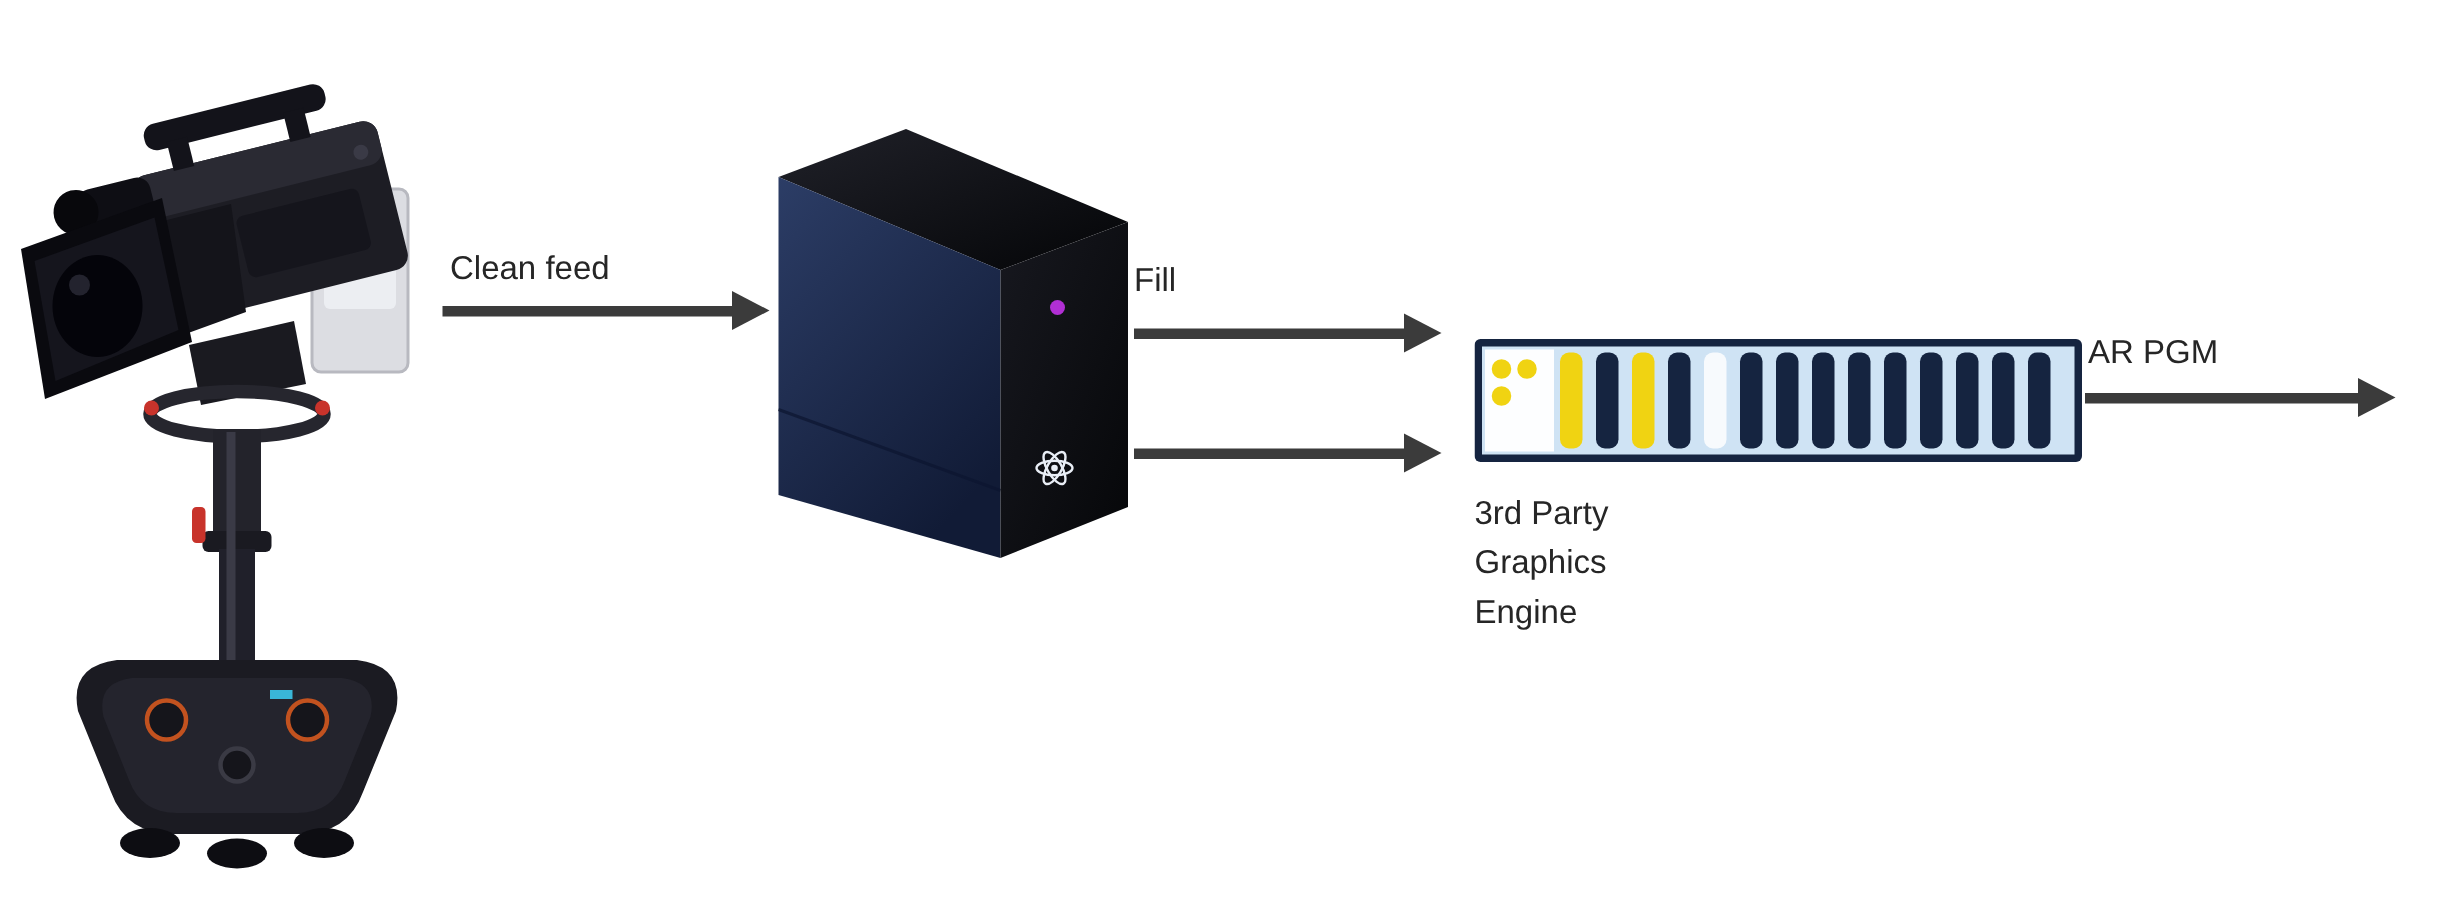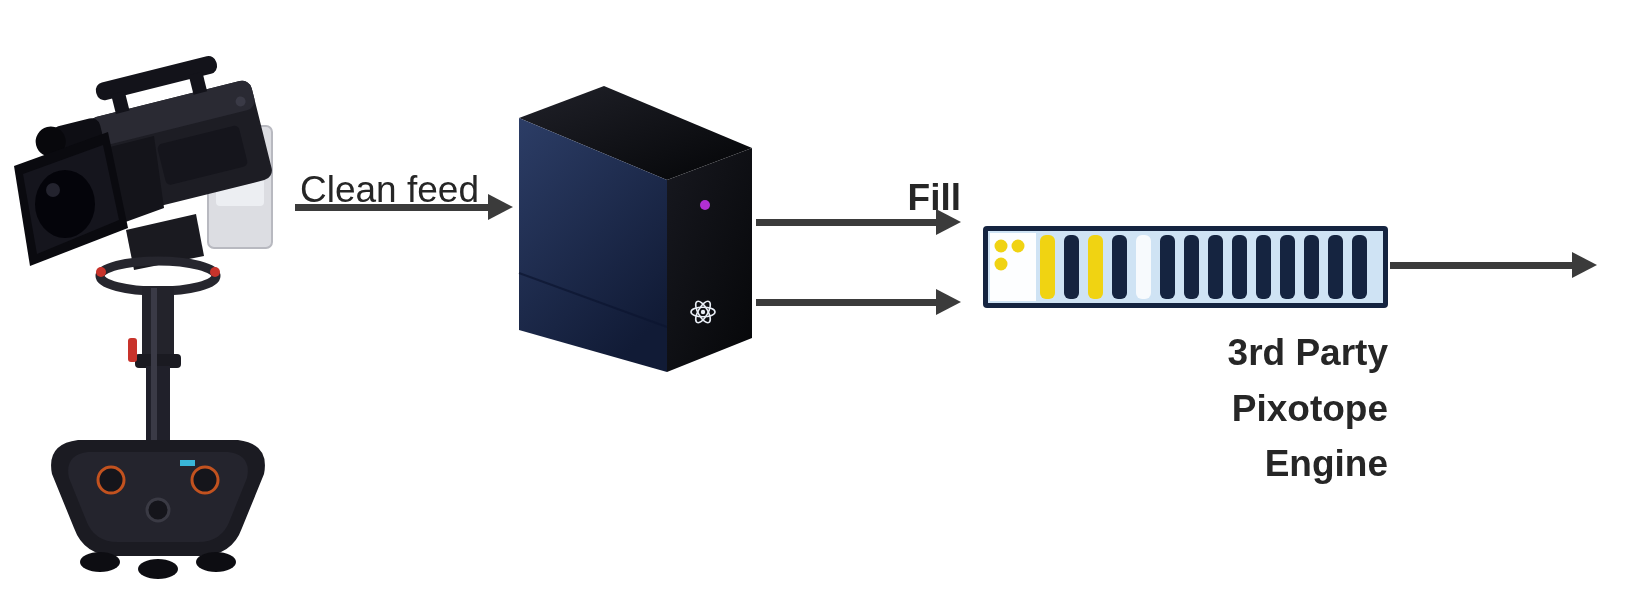--- a/index.html
+++ b/index.html
@@ -8,25 +8,25 @@
     width: 1640px;
     height: 609px;
     background: var(--background, #ffffff);
     font-family: "Liberation Sans", sans-serif;
     overflow: hidden;
   }
   .abs { position: absolute; }
   .label {
     position: absolute;
     color: var(--text, #262626);
-    font-size: 37px;
+    font-size: 22px;
     white-space: pre-line;
     line-height: 1.5;
   }
-  .label.center { text-align: right; font-weight: bold; }
+  .label.center { text-align: left; }
   .arrow {
     position: absolute;
     display: flex;
     align-items: center;
   }
   .arrow .shaft { height: 7px; background: var(--arrow, #3b3b3b); flex: 1; }
   .arrow .head {
     width: 0; height: 0;
     border-top: 13px solid transparent;
     border-bottom: 13px solid transparent;
@@ -169,21 +169,22 @@
     <rect class="slat-dark" x="225" y="9" width="15" height="64" rx="6"></rect>
     <rect class="slat-dark" x="249" y="9" width="15" height="64" rx="6"></rect>
     <rect class="slat-dark" x="273" y="9" width="15" height="64" rx="6"></rect>
     <rect class="slat-dark" x="297" y="9" width="15" height="64" rx="6"></rect>
     <rect class="slat-dark" x="321" y="9" width="15" height="64" rx="6"></rect>
     <rect class="slat-dark" x="345" y="9" width="15" height="64" rx="6"></rect>
     <rect class="slat-dark" x="369" y="9" width="15" height="64" rx="6"></rect>
   </svg>
 
   <div class="label center" style="left:983px; top:325px; width:405px;">3rd Party
-Pixotope
+Graphics
 Engine</div>
 
+  <div class="label center" style="left:1392px; top:218px; width:205px;">AR PGM</div>
   <div class="arrow" style="left:1390px; top:252px; width:207px;">
     <div class="shaft"></div>
       <div class="head"></div>
   </div>
 
 </div>
 
 </body></html>

